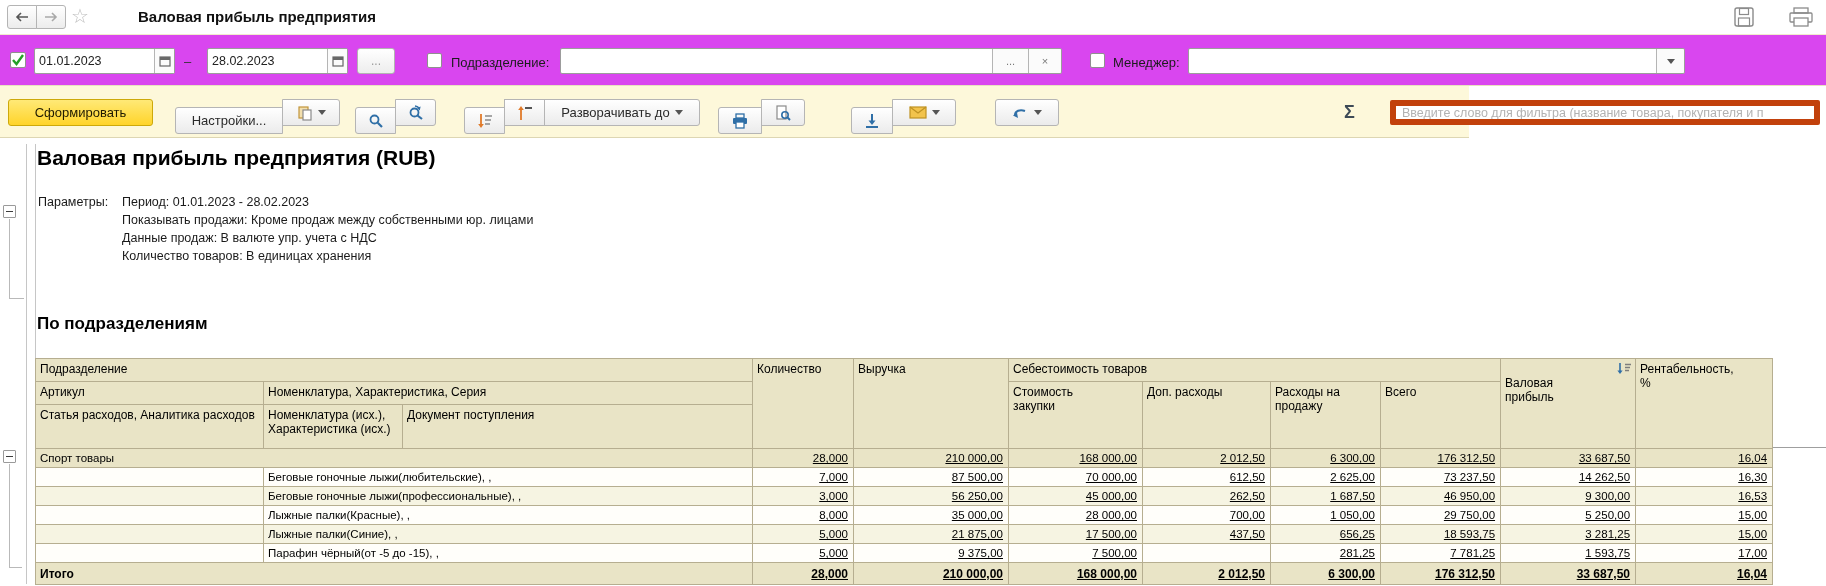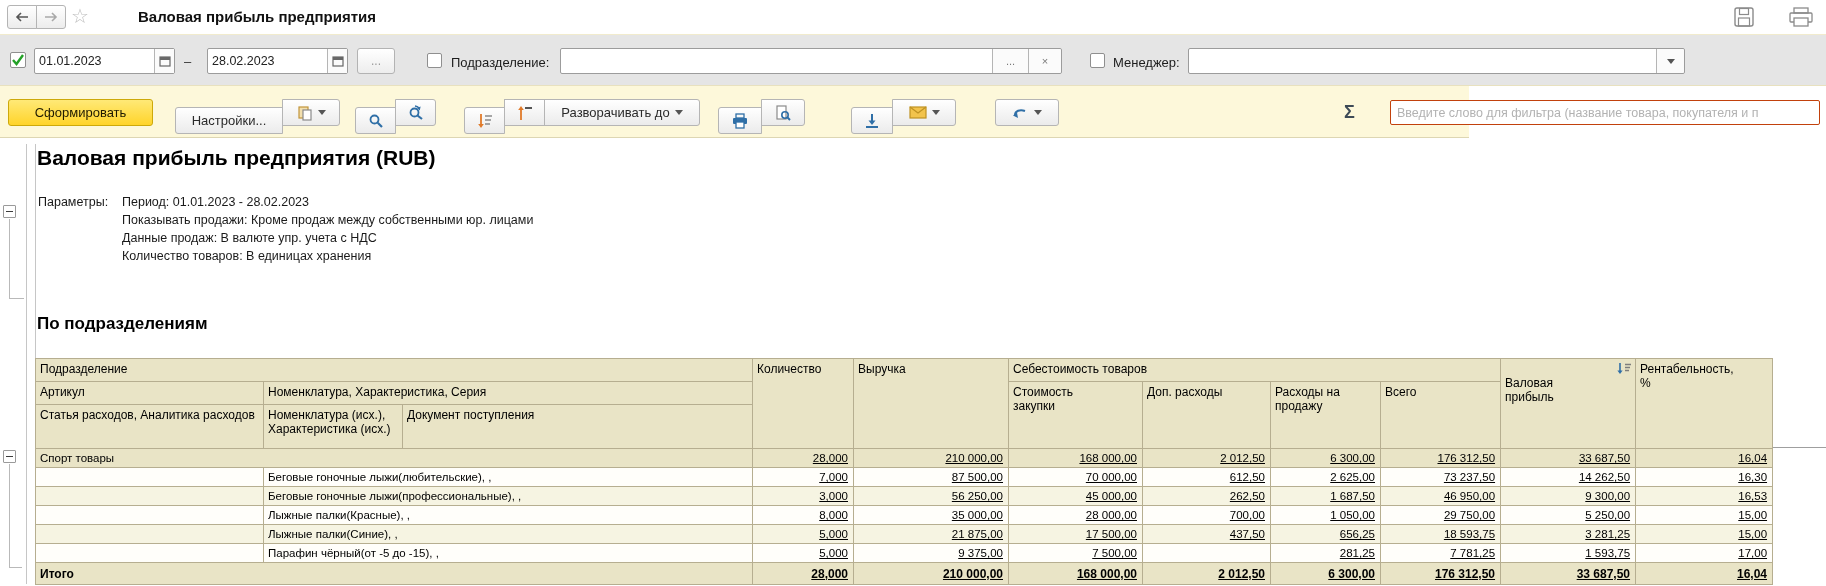--- a/index.html
+++ b/index.html
@@ -12,21 +12,21 @@
   .navbtns { position:absolute; left:7px; top:5px; display:flex; }
   .navbtn { width:30px; height:24px; border:1px solid #b4b4b4; background:linear-gradient(#ffffff,#ececec);
             display:flex; align-items:center; justify-content:center; }
   .navbtn.first { border-radius:3px 0 0 3px; }
   .navbtn.last  { border-radius:0 3px 3px 0; margin-left:-1px; }
   .star { position:absolute; left:71px; top:4px; font-size:20px; color:#c0c0c0; }
   .wtitle { position:absolute; left:102px; top:8px; font-size:15px; font-weight:bold; color:#111;margin-left:36px; }
 
   
   #filterbar { position:absolute; left:0; top:34px; width:1826px; height:52px;
-               background:#e5e5e5; border-top:1px solid #f1ebcd; border-bottom:1px solid #e8e1bf; }
+               background:#d946ef; border-top:1px solid #f1ebcd; border-bottom:1px solid #e8e1bf; }
   .cb { position:absolute; width:16px; height:16px; background:#fff; border:1px solid #8f8f8f; border-radius:2px; }
   .field { position:absolute; height:26px; background:#fff; border:1px solid #9c9c9c; border-radius:2px; display:flex; }
   .field input { flex:1 1 auto; min-width:0; border:0; outline:none; padding:0 4px; font-size:12.5px;
                  font-family:inherit; background:transparent; color:#222; }
   .fbtn { flex:0 0 auto; border-left:1px solid #b5b5b5; background:#fbfbfb; display:flex; align-items:center;
           justify-content:center; color:#7a7a7a; font-size:11px; }
   .lbl { position:absolute; font-size:13px; color:#1c1c1c; }
   .dash { position:absolute; font-size:13px; color:#333; }
   .smallbtn { position:absolute; height:26px; border:1px solid #b3b3b3; border-radius:3px;
               background:linear-gradient(#ffffff,#ededed); color:#9a9a9a; font-size:12px;
@@ -40,21 +40,21 @@
   .tbtn { position:absolute; top:13px; height:27px; border:1px solid #b5b5b5; border-radius:3px;
           background:linear-gradient(#ffffff,#ebebeb); font-size:13px; color:#2a2a2a;
           display:flex; align-items:center; justify-content:center; gap:5px; }
   .grp .tbtn { border-radius:0; }
   .tbtn.gl { border-radius:3px 0 0 3px;margin-top:8px; }
   .tbtn.gr { border-radius:0 3px 3px 0; }
   #btn-generate { left:8px; width:145px; background:linear-gradient(#ffe977,#ffd42a);
                   border:1px solid #cda90a; color:#1f1a00; }
   .sigma { position:absolute; left:1344px; top:16px; font-size:18px; font-weight:bold; color:#3d4a56; }
   #filter-input { position:absolute; left:1390px; top:14px; width:430px; height:25px;
-                  border:1px solid #c2410c; border-radius:2px; padding:0 6px; font-size:12.5px;
+                  border:6px solid #c2410c; border-radius:2px; padding:0 6px; font-size:12.5px;
                   font-family:inherit; color:#333; background:#fff; }
   #filter-input::placeholder { color:#b2b2b2; }
 
   
   #report { position:absolute; left:0; top:138px; width:1826px; height:448px; background:#fff; overflow:hidden; }
   .rtitle { position:absolute; left:37px; top:8px; font-size:21px; font-weight:bold; color:#000; }
   .plabel { position:absolute; left:38px; top:57px; font-size:12.5px; color:#1a1a1a; }
   .pline  { position:absolute; left:122px; font-size:12.5px; color:#1a1a1a; height:18px; }
   .stitle { position:absolute; left:37px; top:176px; font-size:17px; font-weight:bold; color:#000; }
 

